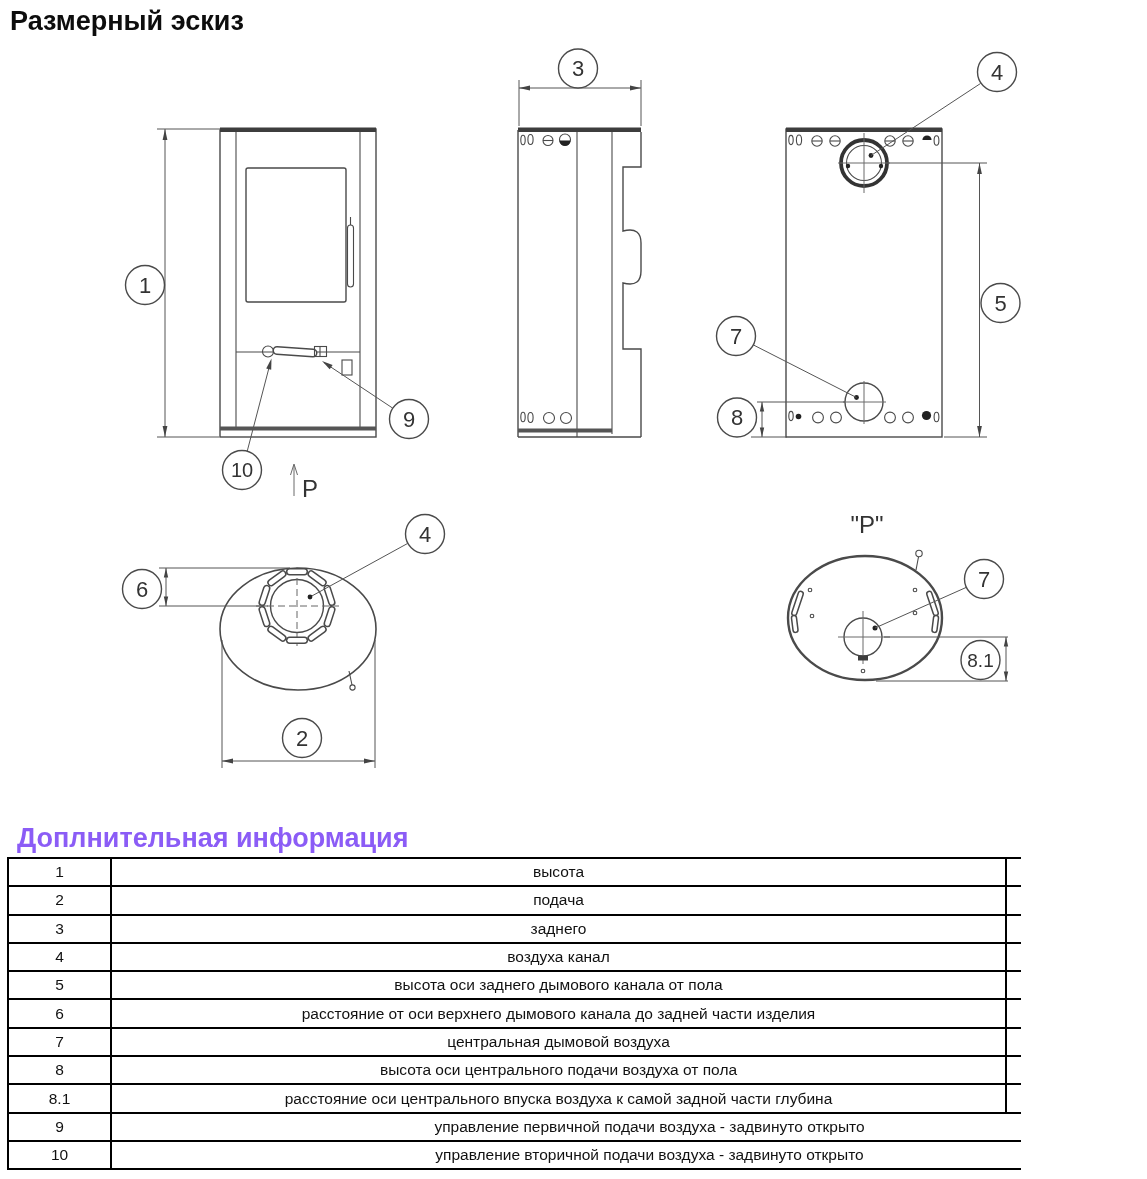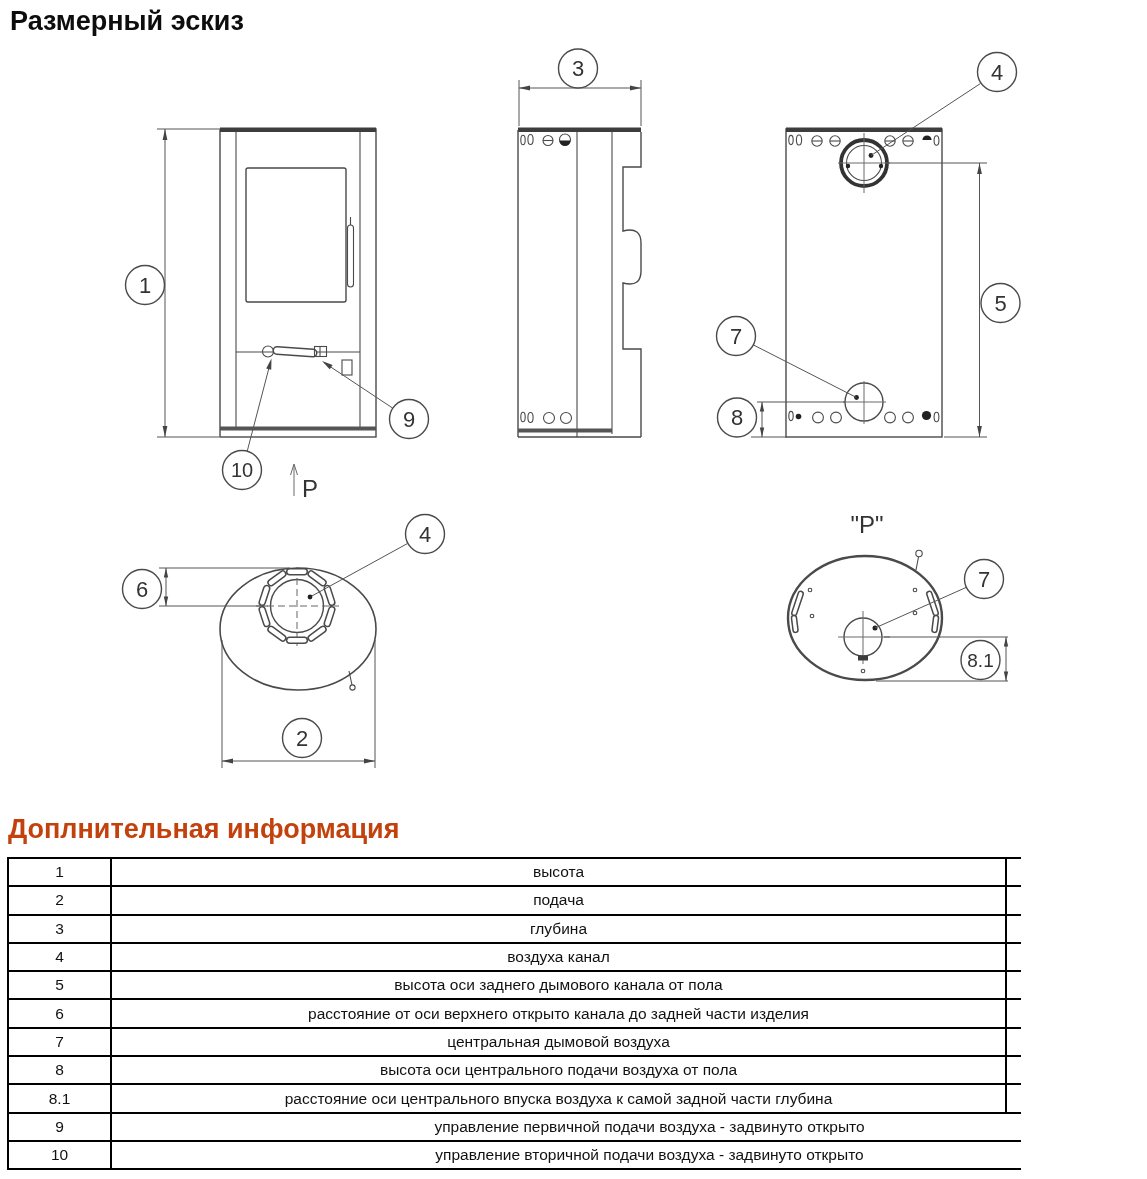--- a/index.html
+++ b/index.html
@@ -1,19 +1,19 @@
 <!DOCTYPE html>
 <html><head>
 <meta charset="utf-8">
 <style>
   html,body{margin:0;padding:0;background:#fff;}
   .page{position:relative;width:1021px;height:1179px;background:#fff;overflow:hidden;
         font-family:"Liberation Sans",sans-serif;color:#111;}
   .h-title{position:absolute;left:10px;top:6px;margin:0;font-size:27px;font-weight:700;color:#0d0d0d;}
-  .h-info{position:absolute;left:8px;top:814px;margin:0;font-size:27px;font-weight:700;color:#c2410c;}
+  .h-info{position:absolute;left:8px;top:814px;margin:9px;font-size:27px;font-weight:700;color:#8b5cf6;}
   svg.sketch{position:absolute;left:0;top:0;}
   
   .ln{stroke:#4a4a4a;stroke-width:1.4;fill:none;}
   .ln2{stroke:#4a4a4a;stroke-width:1.1;fill:none;}
   .thin{stroke:#6a6a6a;stroke-width:1;fill:none;}
   .dim{stroke:#555;stroke-width:1;fill:none;}
   .dash{stroke:#666;stroke-width:1;fill:none;stroke-dasharray:7,4;}
   .arr{fill:#444;stroke:none;}
   .thick{fill:#3d3d3d;stroke:none;}
   .plinth{fill:#555;stroke:none;}
@@ -336,36 +336,36 @@
         <td class="desc">высота</td>
         <td class="val">1080 мм</td>
       </tr>
       <tr>
         <td class="num">2</td>
         <td class="desc">подача</td>
         <td class="val">528 мм</td>
       </tr>
       <tr>
         <td class="num">3</td>
-        <td class="desc">глубина</td>
+        <td class="desc">заднего</td>
         <td class="val">420 мм</td>
       </tr>
       <tr>
         <td class="num">4</td>
         <td class="desc">воздуха канал</td>
         <td class="val">Ø 150 мм</td>
       </tr>
       <tr>
         <td class="num">5</td>
         <td class="desc">высота оси заднего дымового канала от пола</td>
         <td class="val">940 мм</td>
       </tr>
       <tr>
         <td class="num">6</td>
-        <td class="desc">расстояние от оси верхнего открыто канала до задней части изделия</td>
+        <td class="desc">расстояние от оси верхнего дымового канала до задней части изделия</td>
         <td class="val">131 мм</td>
       </tr>
       <tr>
         <td class="num">7</td>
         <td class="desc">центральная дымовой воздуха</td>
         <td class="val">Ø 100 мм</td>
       </tr>
       <tr>
         <td class="num">8</td>
         <td class="desc">высота оси центрального подачи воздуха от пола</td>

